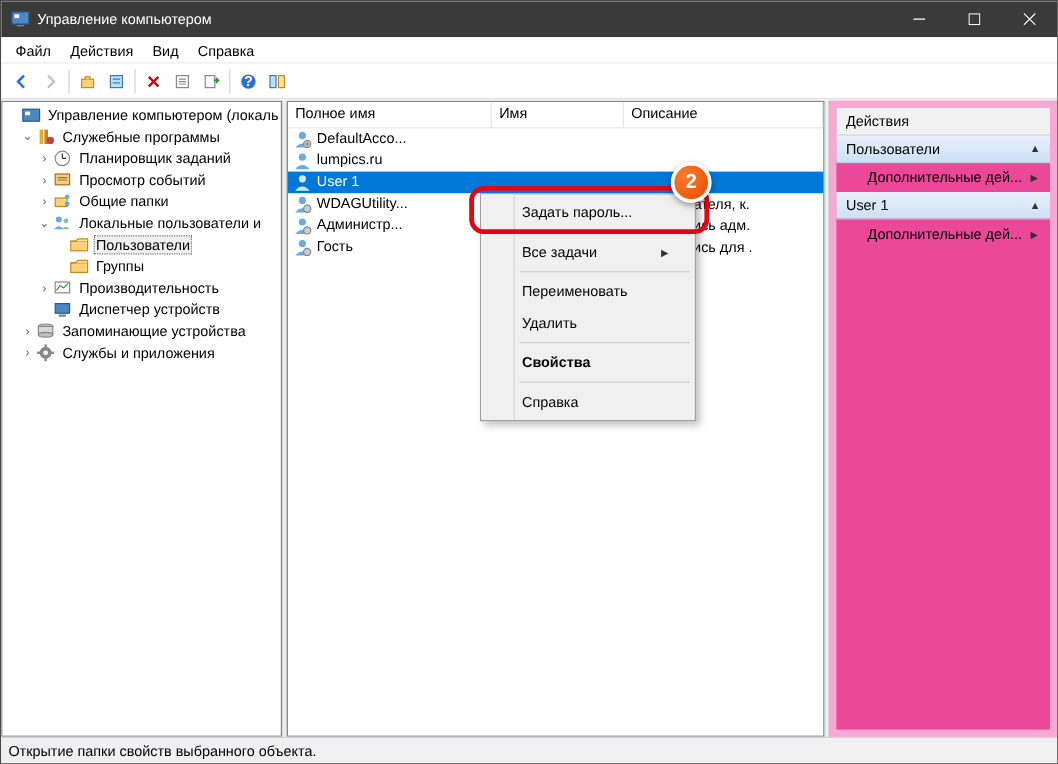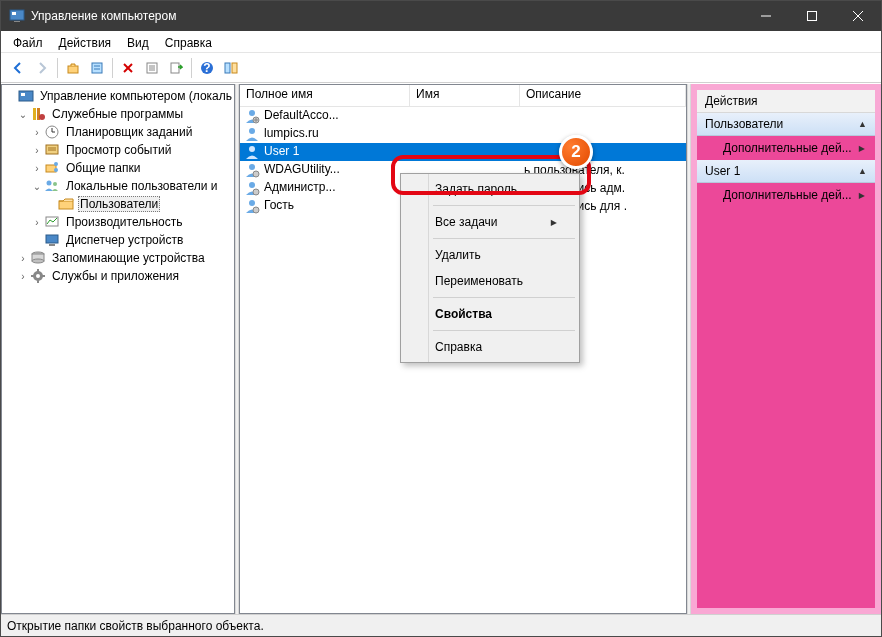--- a/index.html
+++ b/index.html
@@ -37,21 +37,21 @@
 .lbody .lrow{height:18px;display:flex;align-items:center}
 .lbody .lrow.sel{background:#0078d7;color:#fff}
 .lbody .cell{padding:0 4px;overflow:hidden;white-space:nowrap;display:flex;}
 .lbody .uic{width:16px;height:16px;margin-right:4px;flex-shrink:0}
 
 .actions{width:190px;background:#ec4899;border:6px solid #f9a8d4}
 .actions .ahdr{background:#f2f2f2;padding:4px 8px;border-bottom:1px solid #d8d8d8}
 .actions .asec{background:linear-gradient(#e8f0fb,#cde0f6);padding:4px 8px;border-bottom:1px solid #b8c8dc;display:flex;align-items:center;justify-content:space-between}
 .actions .aact{padding:5px 10px 5px 26px;position:relative;display:flex;align-items:center;justify-content:space-between}
 
-.ctx{position:absolute;left:399px;top:172px;width:180px;background:#f0f0f0;border:1px solid #a0a0a0;box-shadow:3px 3px 6px rgba(0,0,0,.25);padding:2px}
+.ctx{position:absolute;left:399px;top:160px;width:180px;background:#f0f0f0;border:1px solid #a0a0a0;box-shadow:3px 3px 6px rgba(0,0,0,.25);padding:2px}
 .ctx .citem{padding:6px 20px 6px 32px;position:relative;display:flex;align-items:center;justify-content:space-between}
 .ctx .csep{height:1px;background:#d0d0d0;margin:3px 2px 3px 30px}
 .ctx .citem.bold{font-weight:600}
 .ctx .gutter{position:absolute;left:0;top:0;bottom:0;width:28px;border-right:1px solid #d8d8d8;background:#f0f0f0}
 
 .anno{position:absolute;left:390px;top:154px;width:200px;height:40px;border:4px solid #e30613;border-radius:12px;pointer-events:none;z-index:10}
 .badge{position:absolute;left:558px;top:134px;width:34px;height:34px;border-radius:50%;background:radial-gradient(circle at 30% 30%,#ff7b2e,#e34a00);border:3px solid #fff;box-shadow:0 2px 5px rgba(0,0,0,.4);color:#fff;display:flex;align-items:center;justify-content:center;font-weight:700;font-size:17px;z-index:11;pointer-events:none}
 
 .status{position:absolute;left:0;right:0;bottom:0;height:22px;background:#f0f0f0;border-top:1px solid #d0d0d0;padding:2px 6px;display:flex;align-items:center}
 .arw-up{font-size:9px;color:#333}
@@ -211,20 +211,28 @@
         <span class="lbl">Локальные пользователи и</span>
       </div>
     <div class="row ind4 sel">
         <span class="tw"></span>
         <svg class="ic" viewBox="0 0 16 16">
           <rect x="1" y="5" width="14" height="8" fill="#ffd27a" stroke="#c78a1e"></rect>
           <path d="M1 5 L5 5 L7 3 L15 3 L15 5" fill="#ffe0a8" stroke="#c78a1e"></path>
         </svg>
         <span class="lbl">Пользователи</span>
       </div>
+    <div class="row ind4">
+        <span class="tw"></span>
+        <svg class="ic" viewBox="0 0 16 16">
+          <rect x="1" y="5" width="14" height="8" fill="#ffd27a" stroke="#c78a1e"></rect>
+          <path d="M1 5 L5 5 L7 3 L15 3 L15 5" fill="#ffe0a8" stroke="#c78a1e"></path>
+        </svg>
+        <span class="lbl">Группы</span>
+      </div>
     <div class="row ind3">
         <span class="tw">›</span>
         <svg class="ic" viewBox="0 0 16 16">
           <rect x="2" y="3" width="12" height="9" fill="#fff" stroke="#888"></rect>
           <polyline points="3,10 6,6 9,8 13,4" fill="none" stroke="#2a9e2a"></polyline>
         </svg>
         <span class="lbl">Производительность</span>
       </div>
     <div class="row ind3">
         <span class="tw"></span>
@@ -367,24 +375,24 @@
   <div class="citem">
       <span>Задать пароль...</span>
     </div>
   <div class="csep"></div>
   <div class="citem">
       <span>Все задачи</span>
       <span class="chev-r">▶</span>
     </div>
   <div class="csep"></div>
   <div class="citem">
+      <span>Переименовать</span>
+    </div>
+  <div class="citem">
       <span>Удалить</span>
-    </div>
-  <div class="citem">
-      <span>Переименовать</span>
     </div>
   <div class="csep"></div>
   <div class="citem bold">
       <span>Свойства</span>
     </div>
   <div class="csep"></div>
   <div class="citem">
       <span>Справка</span>
     </div>
 </div>

